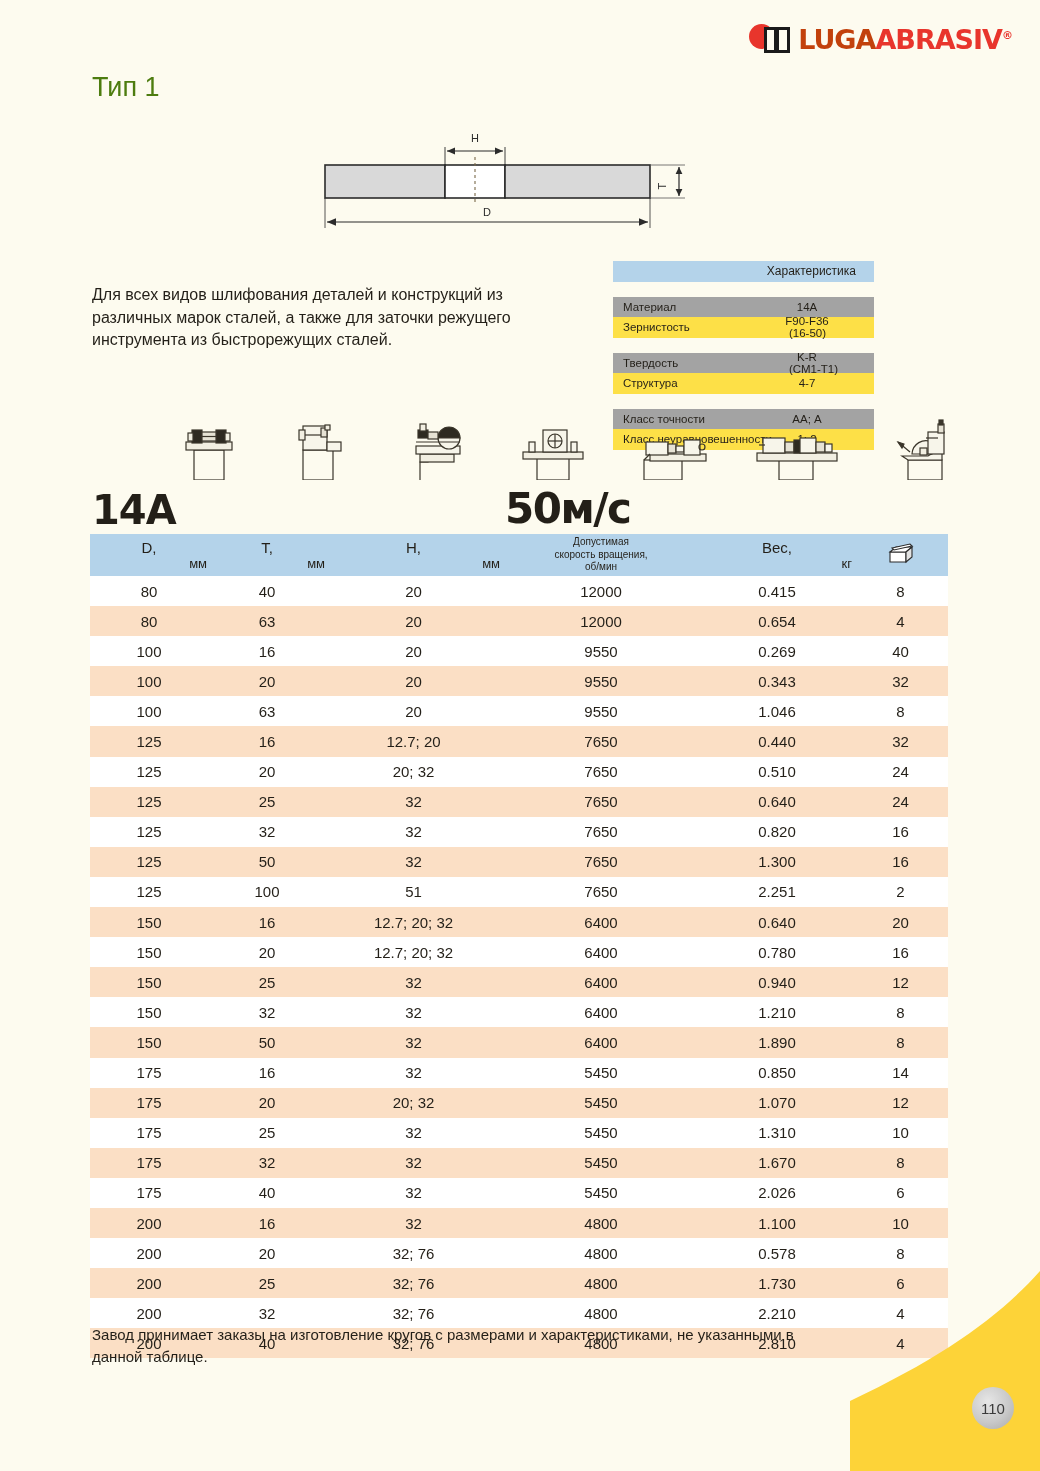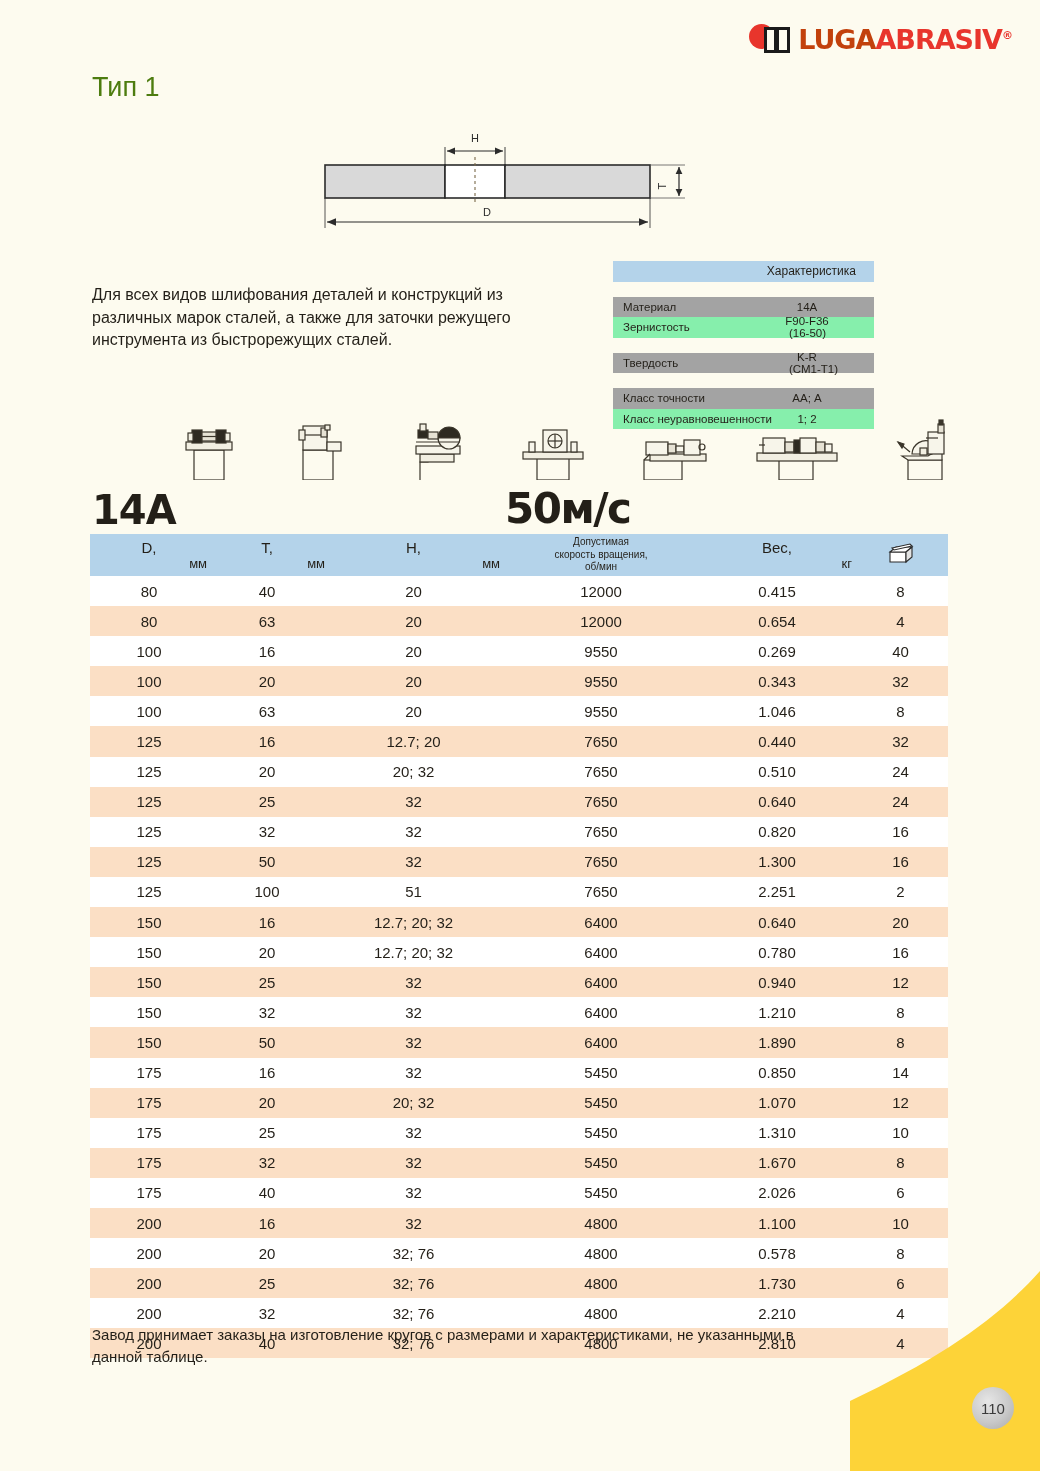--- a/index.html
+++ b/index.html
@@ -31,21 +31,21 @@
   
   .drawing { position: absolute; left: 300px; top: 125px; width: 420px; height: 115px; }
 
   
   .description { position: absolute; left: 92px; top: 284px; width: 450px; font-size: 16px; line-height: 1.42; }
 
   
   .char-table { position: absolute; left: 613px; top: 261px; width: 261px; font-size: 11.5px; }
   .char-table .row { display: flex; height: 20.5px; align-items: center; }
   .char-table .hdr { background: #b4d3ea; justify-content: flex-end; padding-right: 18px; font-size: 12px; }
-  .char-table .odd { background: #86efac; }
+  .char-table .odd { background: #fde047; }
   .char-table .even { background: #a3a3a3; margin-top: 15px; }
   .char-table .ck { padding-left: 10px; width: 166px; flex: none; }
   .char-table .cv { flex: 1; text-align: left; }
   .char-table .cv .v1 { display: inline-block; min-width: 56px; text-align: center; }
   .char-table .cv .v2 { display: inline-block; margin-left: 10px; }
 
   
   .machines { position: absolute; left: 172px; top: 418px; width: 790px; height: 62px; display: flex; justify-content: space-between; align-items: flex-end; }
   .machines svg { display: block; }
 
@@ -146,20 +146,24 @@
     <span class="ck">Материал</span>
     <span class="cv"><span class="v1">14А</span><span class="v2"></span></span>
   </div>
   <div class="row odd">
     <span class="ck">Зернистость</span>
     <span class="cv"><span class="v1">F90-F36</span><span class="v2">(16-50)</span></span>
   </div>
   <div class="row even">
     <span class="ck">Твердость</span>
     <span class="cv"><span class="v1">K-R</span><span class="v2">(СМ1-Т1)</span></span>
+  </div>
+  <div class="row odd">
+    <span class="ck">Структура</span>
+    <span class="cv"><span class="v1">4-7</span><span class="v2"></span></span>
   </div>
   <div class="row even">
     <span class="ck">Класс точности</span>
     <span class="cv"><span class="v1">АА; А</span><span class="v2"></span></span>
   </div>
   <div class="row odd">
     <span class="ck">Класс неуравновешенности</span>
     <span class="cv"><span class="v1">1; 2</span><span class="v2"></span></span>
   </div>
 </div>

